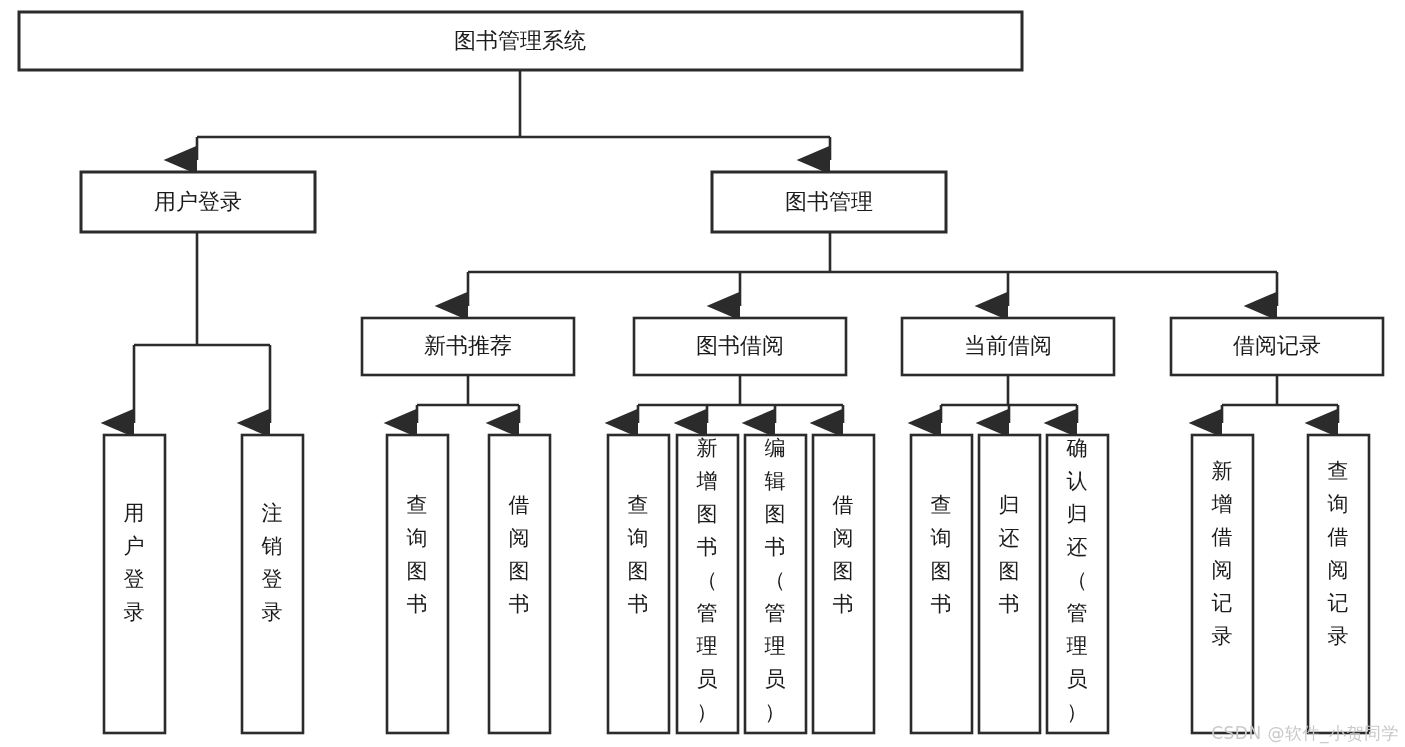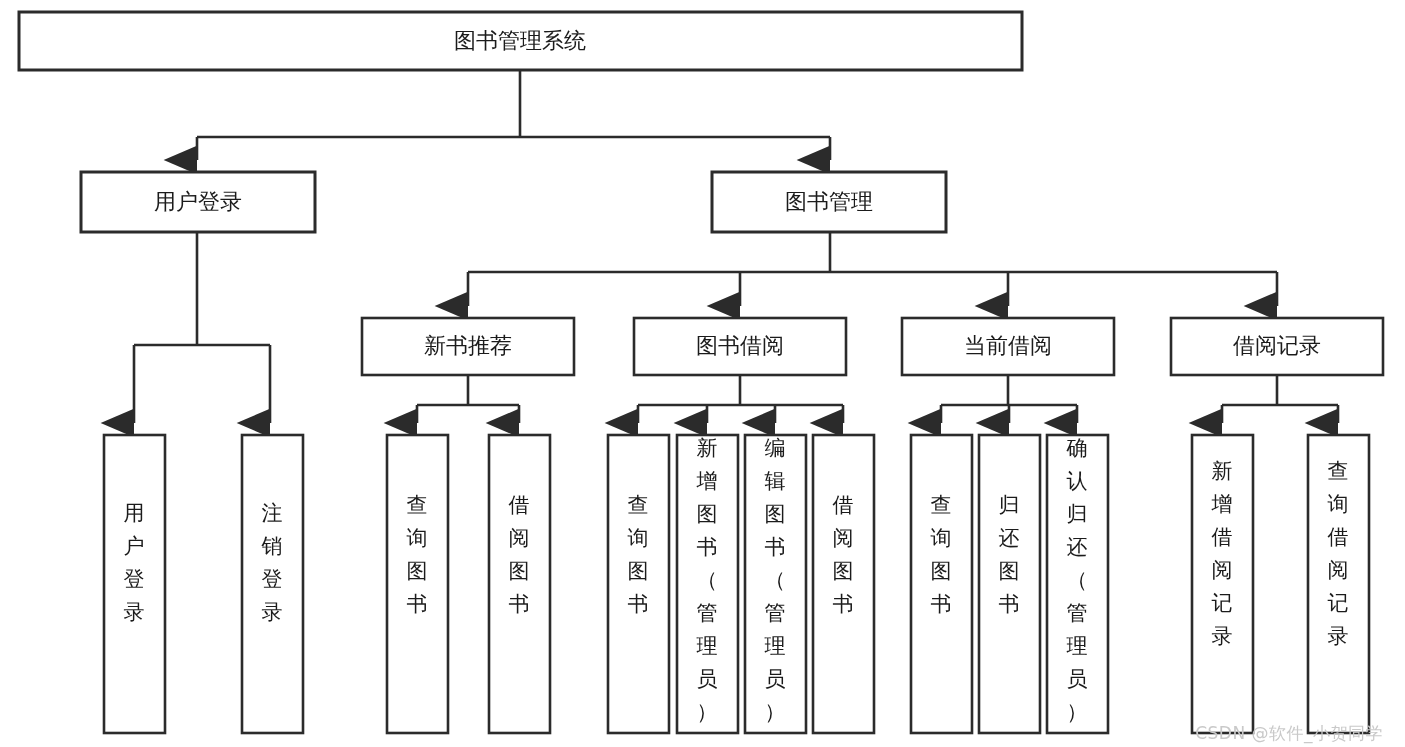--- a/index.html
+++ b/index.html
@@ -19,21 +19,21 @@
     font-size:22px;fill:#1b1b1b;
     text-anchor:middle;dominant-baseline:middle;
   }
   .node-label-v{
     font-family:"DejaVu Sans","Liberation Sans",sans-serif;
     font-size:21px;fill:#1b1b1b;
     text-anchor:middle;
   }
   .watermark{
     position:absolute;
-    right:22px;bottom:2px;
+    right:6px;bottom:2px;
     font-family:"DejaVu Sans","Liberation Sans",sans-serif;
     font-size:17px;
     color:#c9c9c9;
     white-space:nowrap;
     letter-spacing:0.5px;
   }
 </style>
 </head>
 <body>
 

